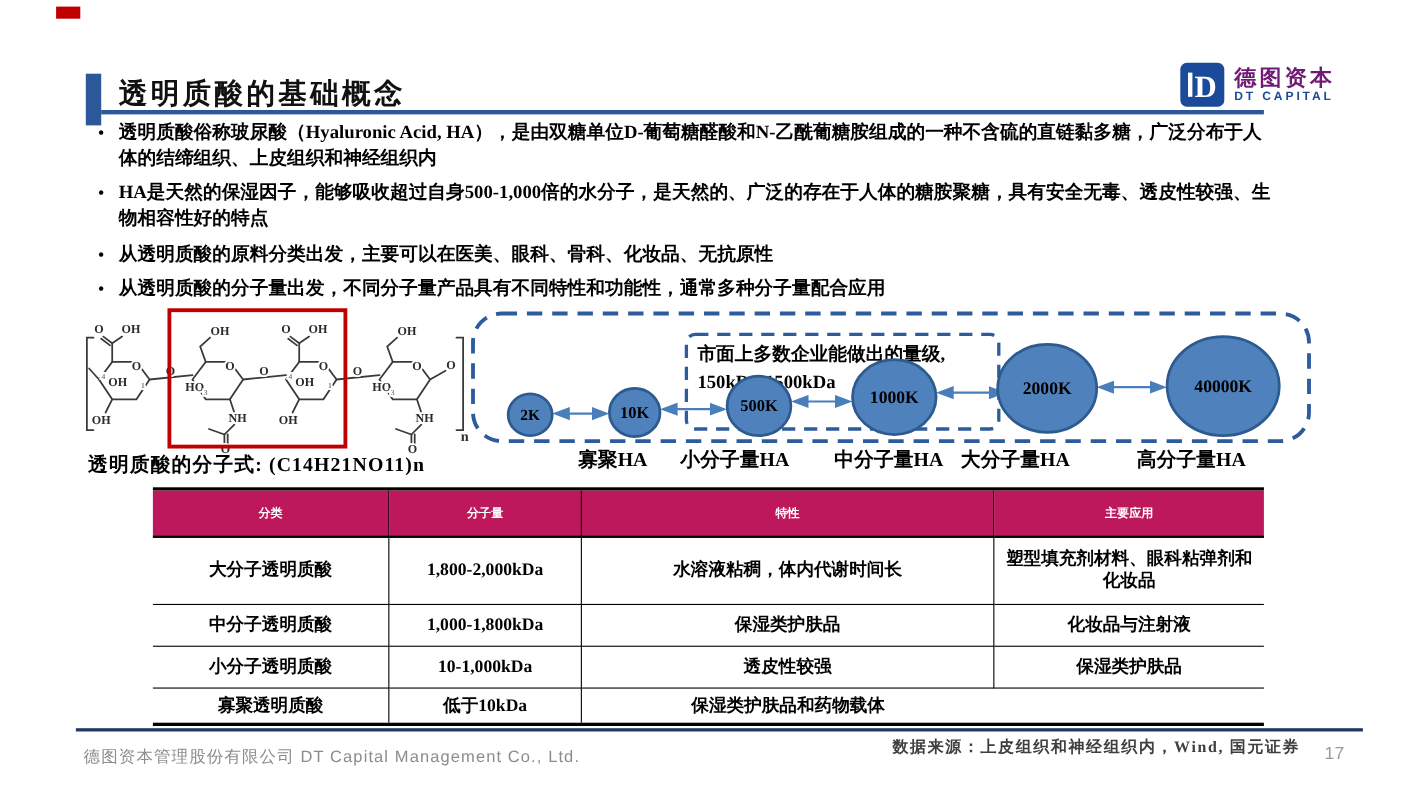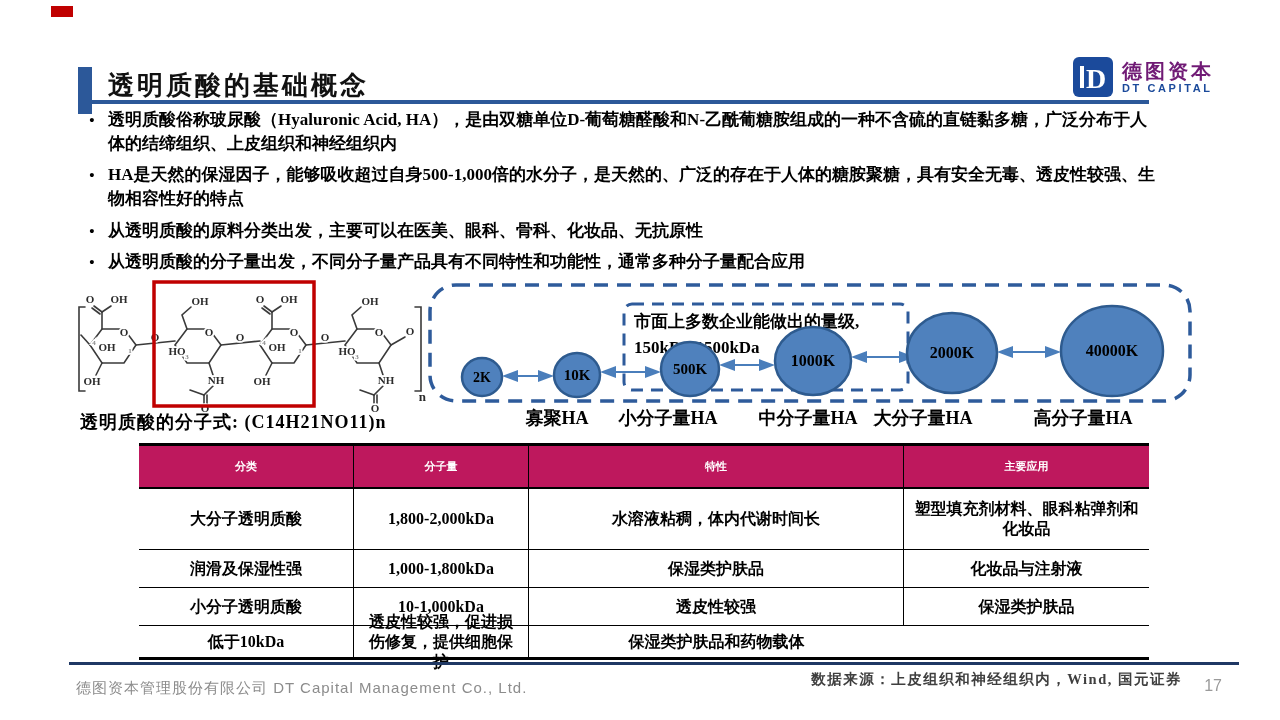--- a/index.html
+++ b/index.html
@@ -246,32 +246,32 @@
     <div class="hcell c1">分类</div>
     <div class="hcell c2">分子量</div>
     <div class="hcell c3">特性</div>
     <div class="hcell">主要应用</div>
 
     <div class="cell c1">大分子透明质酸</div>
     <div class="cell c2">1,800-2,000kDa</div>
     <div class="cell c3">水溶液粘稠，体内代谢时间长</div>
     <div class="cell">塑型填充剂材料、眼科粘弹剂和化妆品</div>
 
-    <div class="cell c1">润滑及保湿性强</div>
+    <div class="cell c1">中分子透明质酸</div>
     <div class="cell c2">1,000-1,800kDa</div>
     <div class="cell c3">保湿类护肤品</div>
     <div class="cell">化妆品与注射液</div>
 
     <div class="cell c1">小分子透明质酸</div>
     <div class="cell c2">10-1,000kDa</div>
     <div class="cell c3">透皮性较强</div>
     <div class="cell">保湿类护肤品</div>
 
+    <div class="cell c1 lastrow">寡聚透明质酸</div>
     <div class="cell c2 lastrow">低于10kDa</div>
-    <div class="cell c3 lastrow">透皮性较强，促进损伤修复，提供细胞保护</div>
     <div class="cell lastrow">保湿类护肤品和药物载体</div>
   </div>
 
   <div class="footer-rule"></div>
   <div class="footer-company">德图资本管理股份有限公司  DT Capital Management Co., Ltd.</div>
   <div class="footer-source">数据来源：上皮组织和神经组织内，Wind, 国元证券</div>
   <div class="footer-page">17</div>
 
 </div>
 

